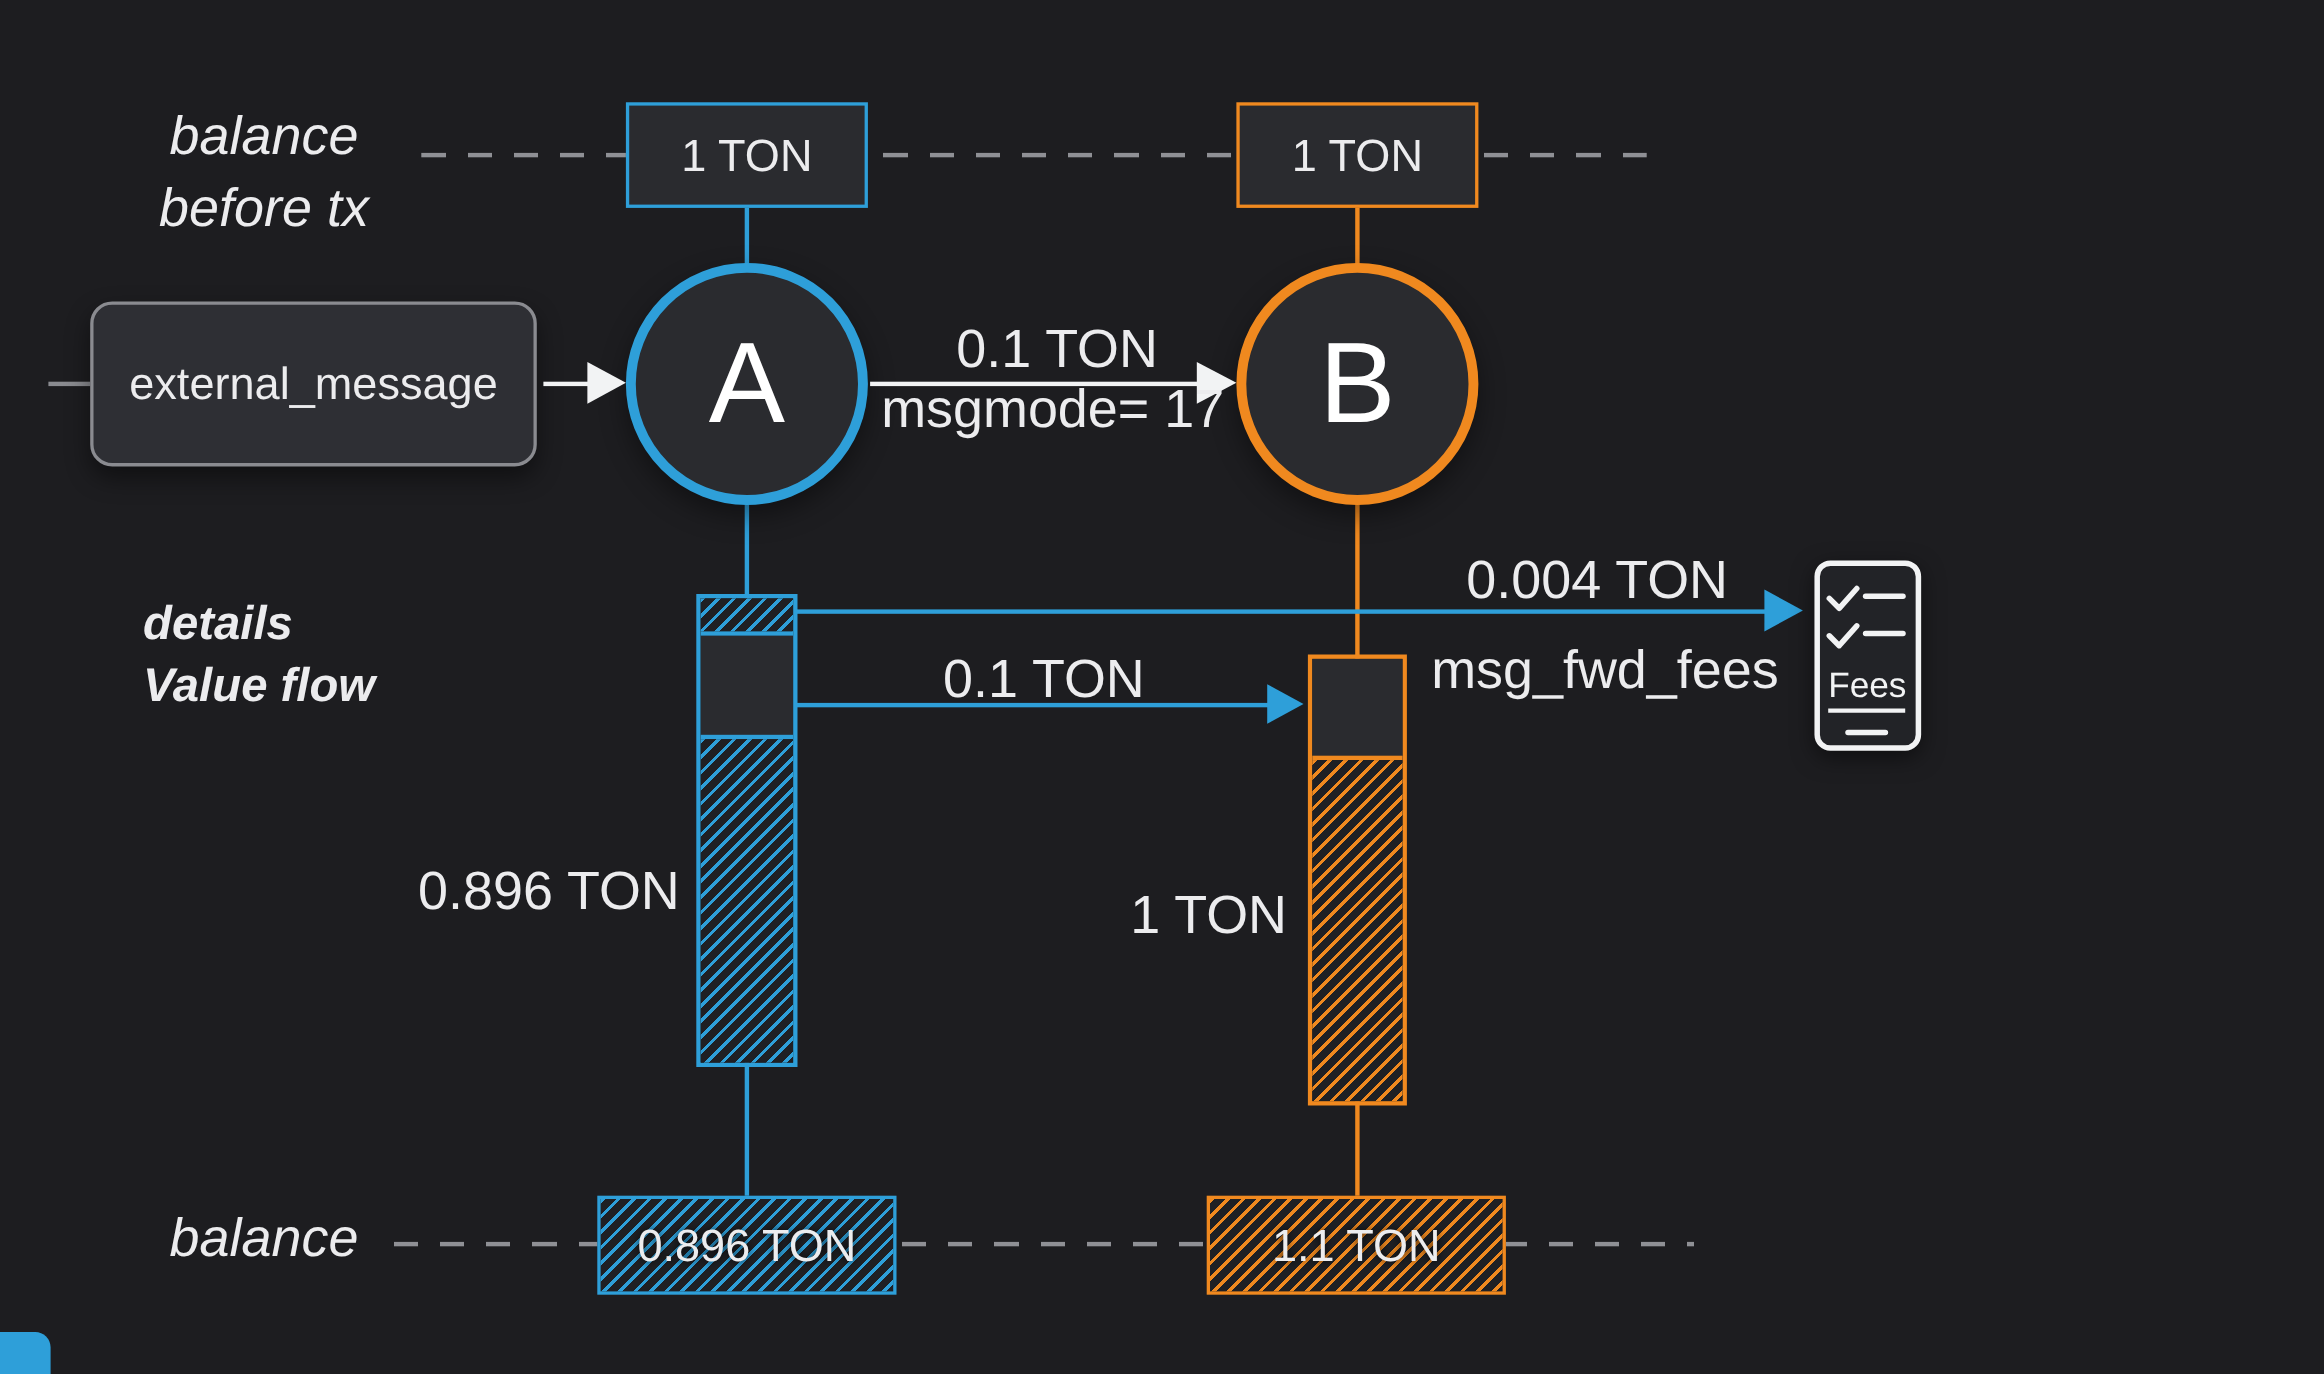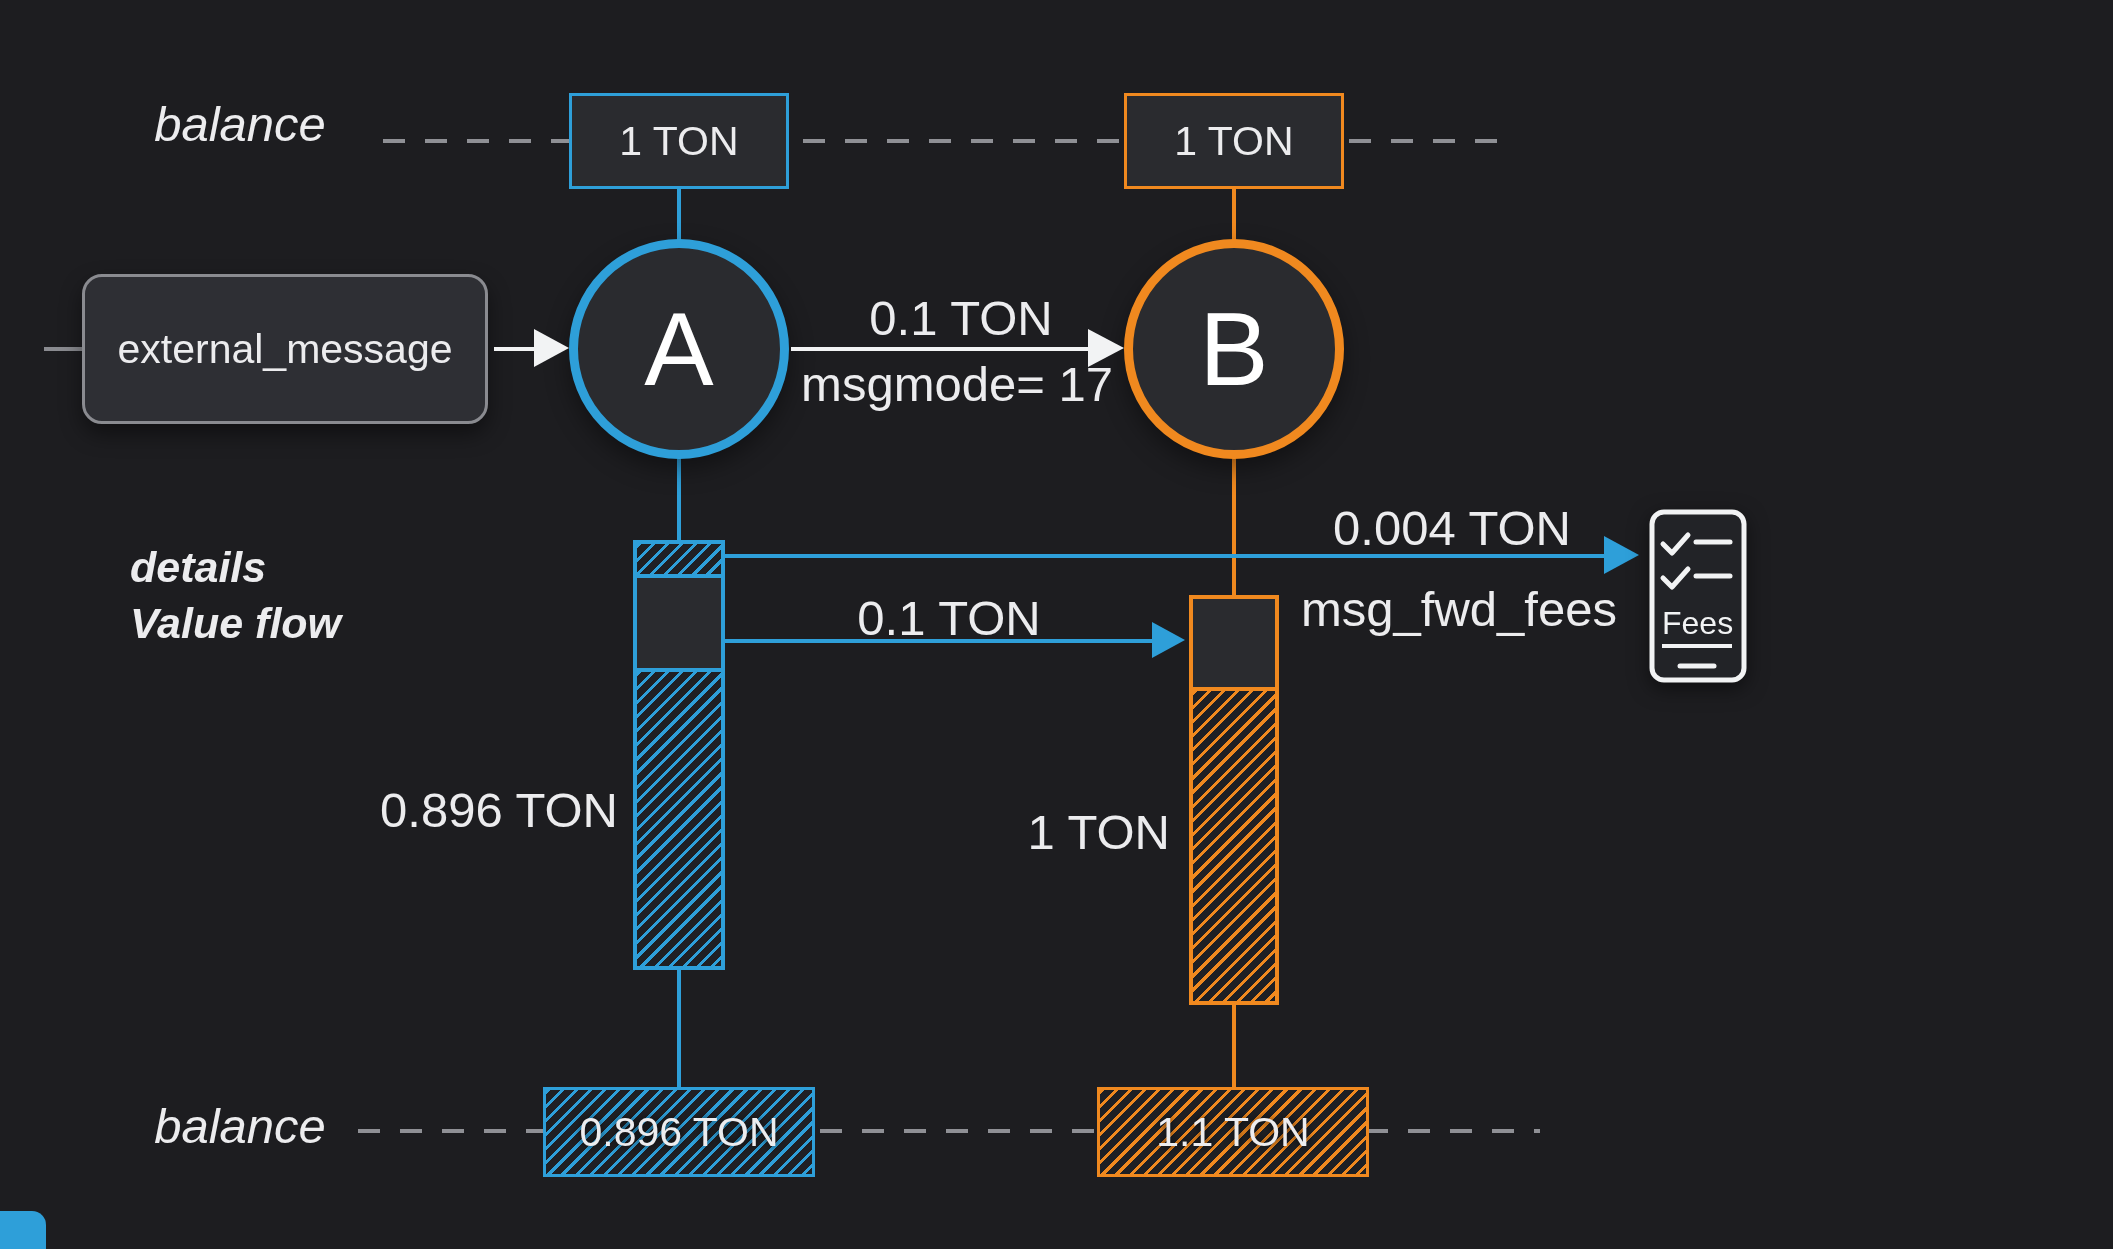--- a/index.html
+++ b/index.html
@@ -40,21 +40,21 @@
   #node-b{left:1124px;top:239px;border:9px solid var(--orange,#f0891f);box-shadow:0 10px 24px rgba(0,0,0,.4);}
   #ext-box{position:absolute;left:82px;top:274px;width:406px;height:150px;box-sizing:border-box;
     border:3px solid #8a8b90;border-radius:20px;background:#2e2f34;display:flex;align-items:center;
     justify-content:center;font-size:41px;z-index:2;box-shadow:0 10px 22px rgba(0,0,0,.45);}
   #left-tick{position:absolute;left:44px;top:347px;width:38px;height:4px;background:#8a8b90;z-index:1;}
   #arrow-ext-line{left:494px;top:347px;width:42px;background:var(--white,#f2f3f4);}
   #arrow-ext-head{left:534px;top:329px;border-top:19px solid transparent;border-bottom:19px solid transparent;border-left:35px solid var(--white,#f2f3f4);}
   #arrow-ab-line{left:791px;top:347px;width:300px;background:var(--white,#f2f3f4);}
   #arrow-ab-head{left:1088px;top:329px;border-top:19px solid transparent;border-bottom:19px solid transparent;border-left:36px solid var(--white,#f2f3f4);}
   #lbl-ab-amount{left:961px;top:290px;transform:translateX(-50%);}
-  #lbl-ab-mode{left:957px;top:356px;transform:translateX(-50%);text-align:right;}
+  #lbl-ab-mode{left:957px;top:344px;transform:translateX(-50%);text-align:right;}
 
   
   #lbl-value-flow{left:130px;top:540px;font-style:italic;font-weight:bold;font-size:43px;line-height:1.3;white-space:nowrap;}
   #conn-a-bar{left:677px;top:455px;height:89px;background:var(--blue,#2e9fd9);}
   #conn-b-bar{left:1232px;top:455px;height:144px;background:var(--orange,#f0891f);}
 
   #bar-a{left:633px;top:540px;width:92px;height:430px;border:4px solid var(--blue,#2e9fd9);}
   #bar-a .sec1{height:30px;border-bottom:4px solid var(--blue,#2e9fd9);}
   #bar-a .sec2{height:90px;border-bottom:4px solid var(--blue,#2e9fd9);background:var(--panel,#2a2b2f);}
   #bar-a .sec3{flex:1;}
@@ -89,20 +89,21 @@
     background:var(--blue,#2e9fd9);z-index:2;}
 </style>
 </head>
 <body>
 
 <div class="canvas">
 
   <div id="dash-before" class="dashes"></div>
   <div id="lbl-balance-before" class="lbl">
     <div>balance</div>
+    <div>before tx</div>
   </div>
   <div id="box-before-a" class="balance-box">
     <span>1 TON</span>
   </div>
   <div id="box-before-b" class="balance-box">
     <span>1 TON</span>
   </div>
   <div id="conn-before-a" class="vconn"></div>
   <div id="conn-before-b" class="vconn"></div>
 

